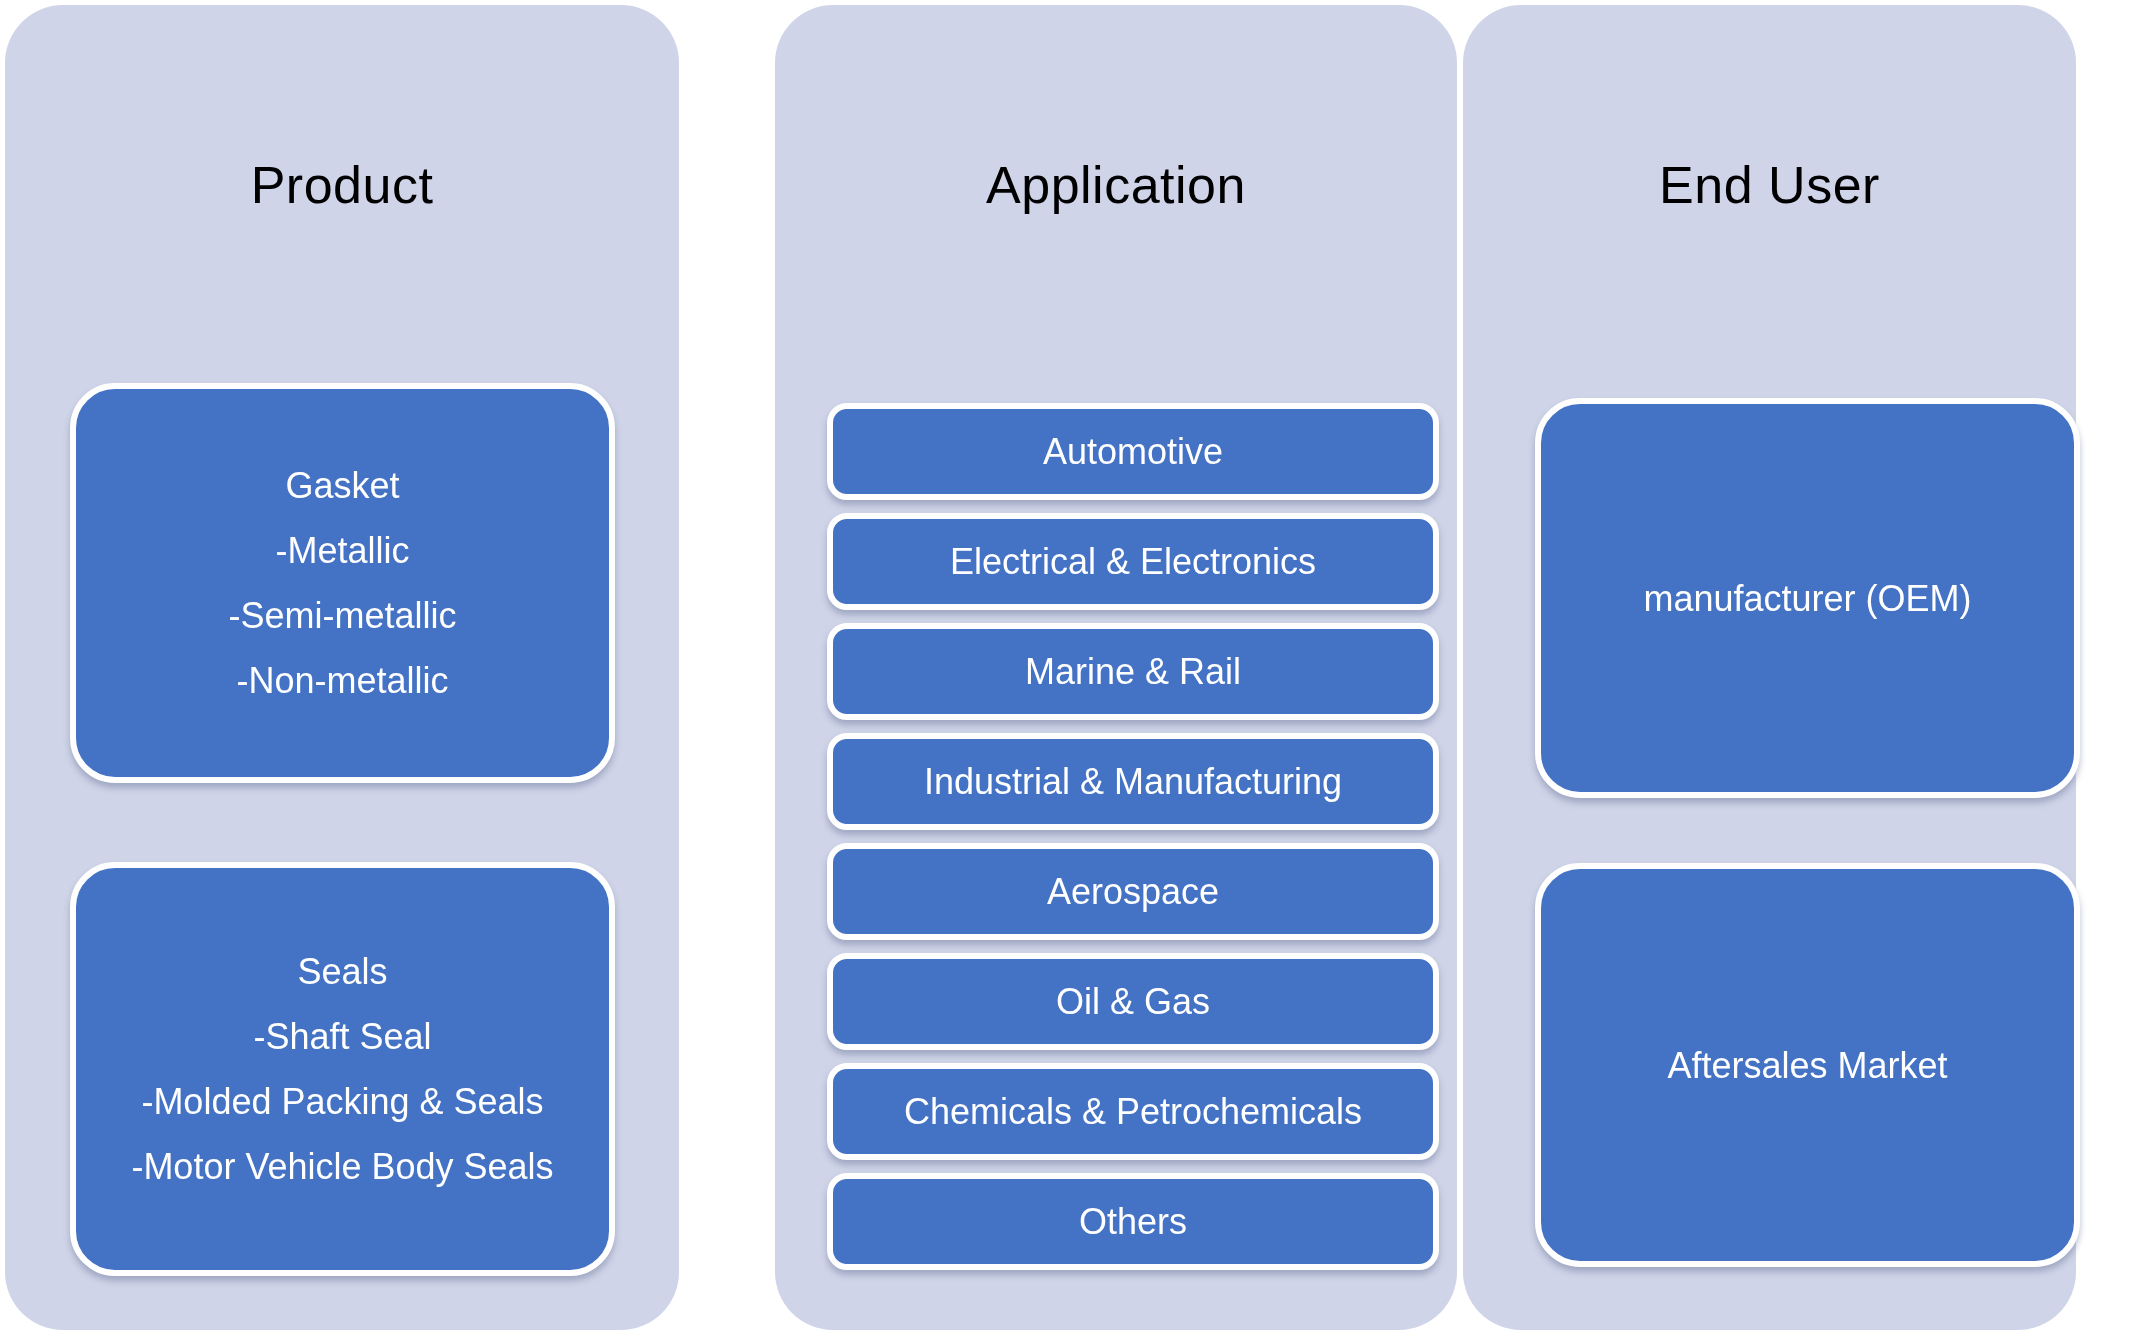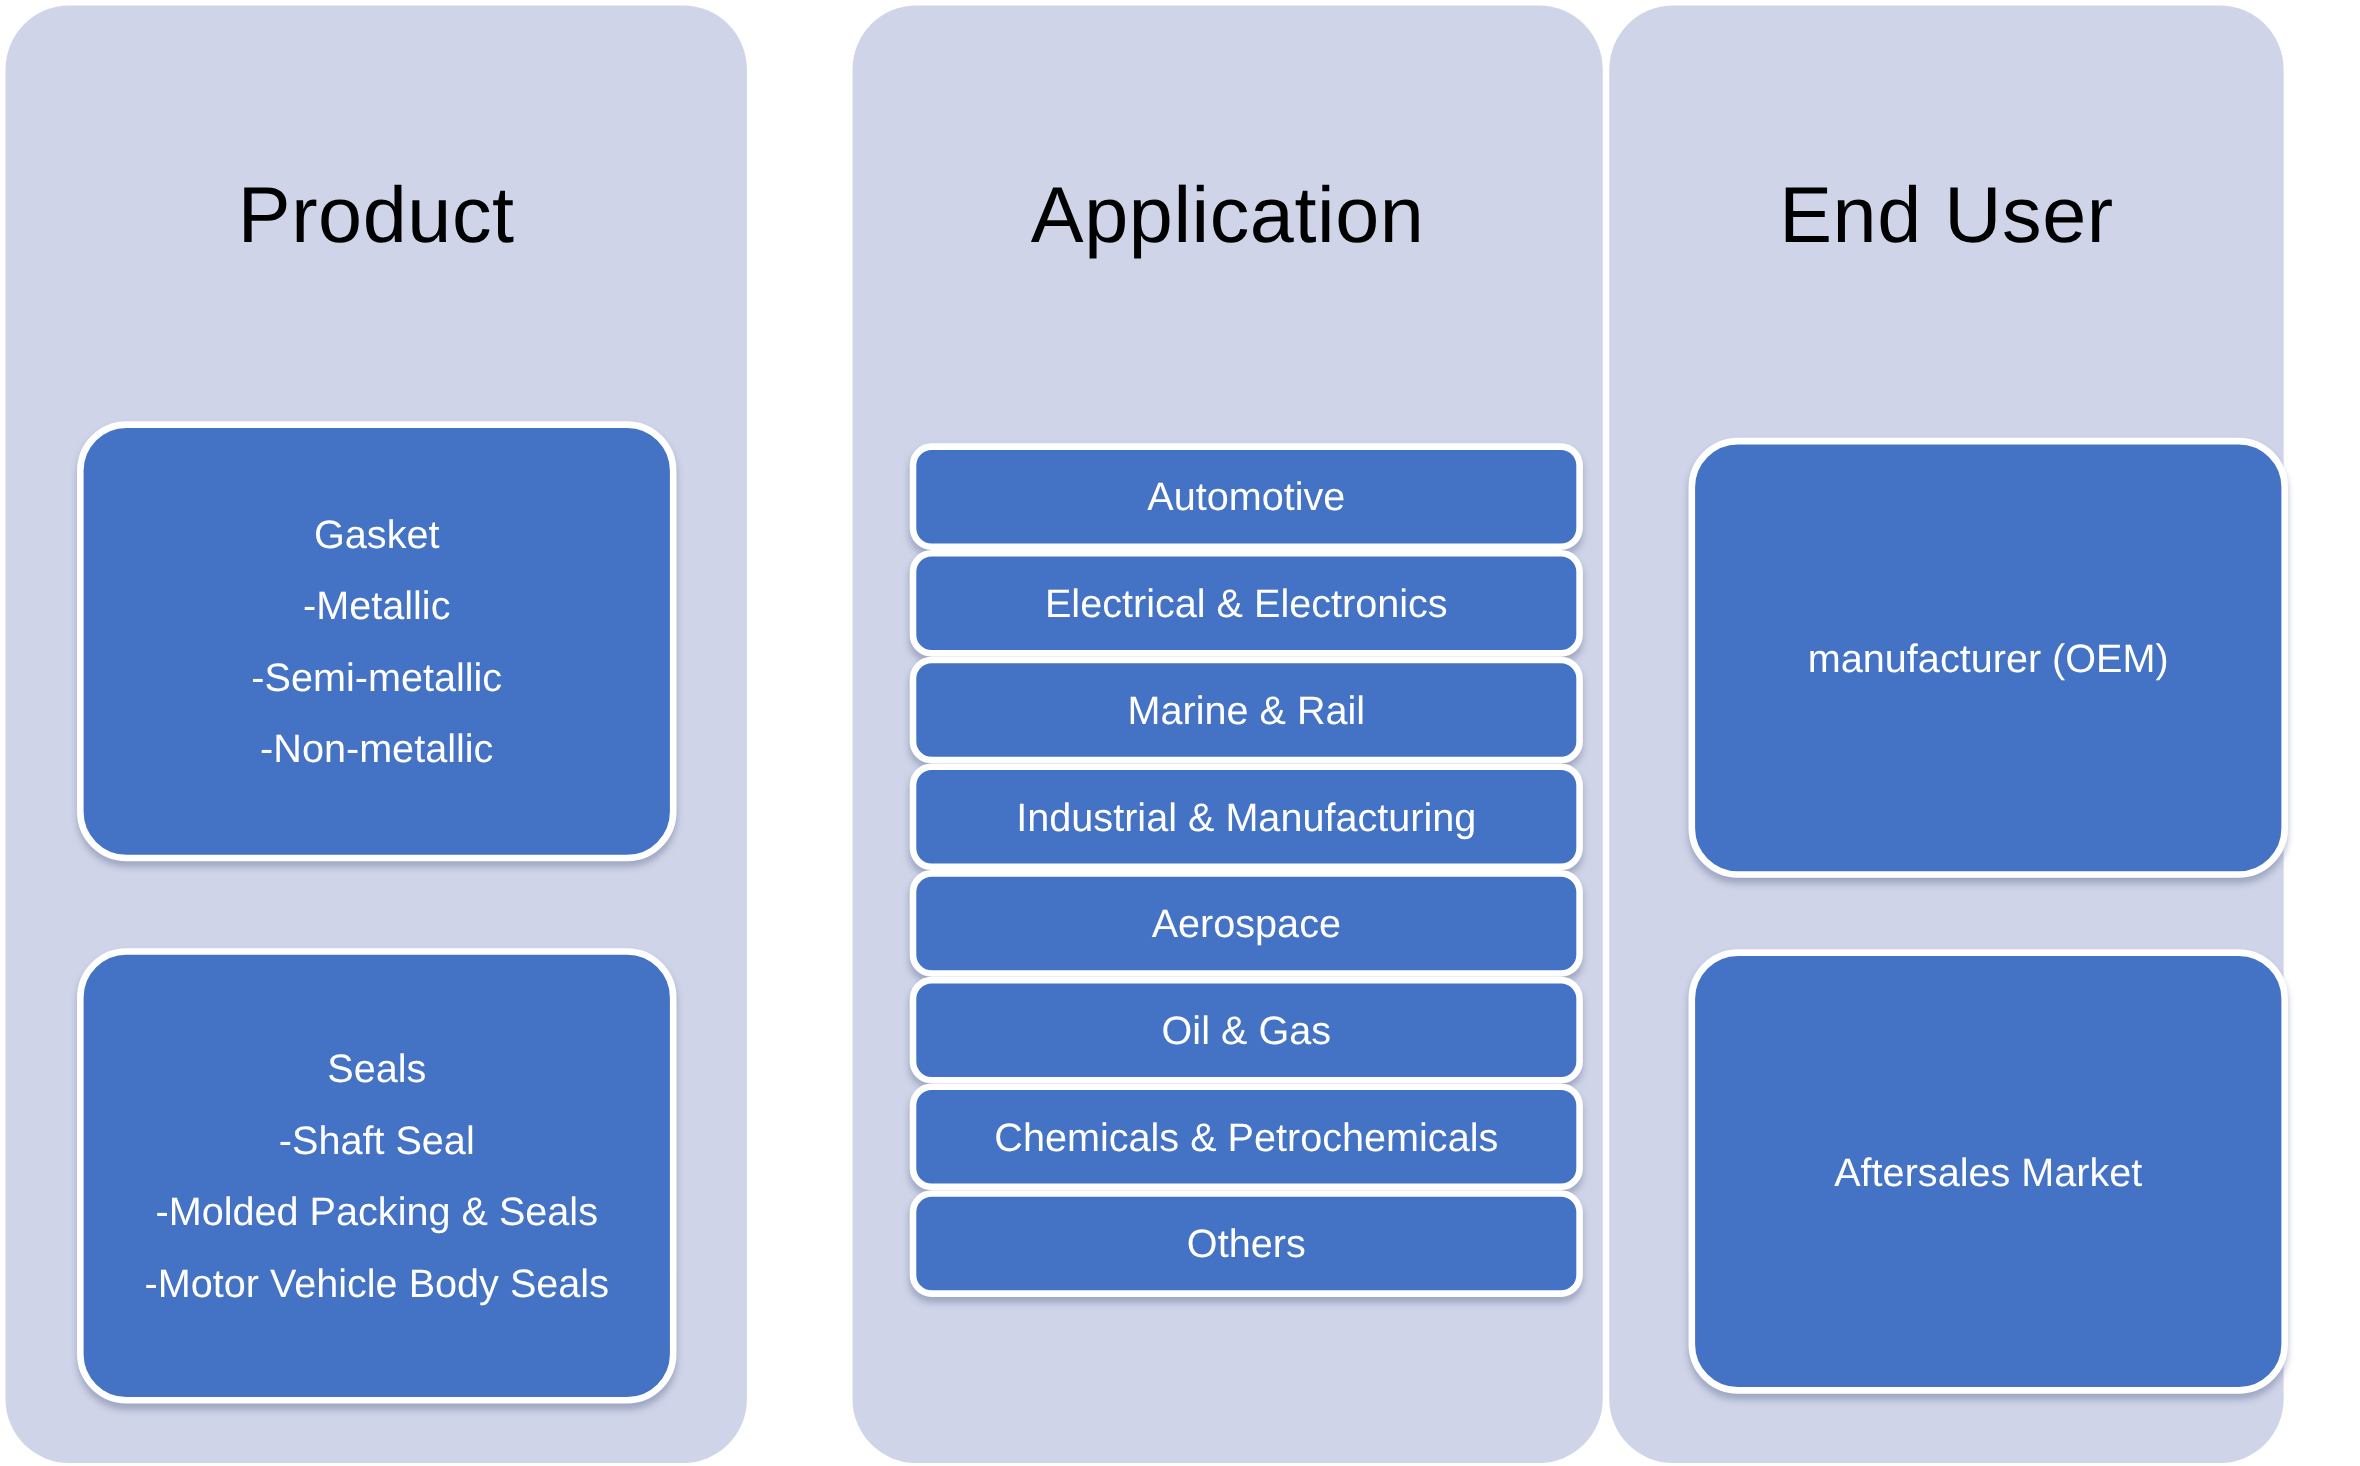--- a/index.html
+++ b/index.html
@@ -26,21 +26,21 @@
   #col-application { left: 731px;  width: 682px; margin-left: 44px; }
   #col-enduser     { left: 1463px; width: 613px; }
 
   .col-title {
     position: absolute;
     top: 150px;
     left: 0;
     width: 100%;
     margin: 0;
     text-align: center;
-    font-size: 72px;
+    font-size: 52px;
     font-weight: 400;
     letter-spacing: 0.5px;
     color: var(--title-text, #000000);
   }
 
   .bigbox {
     position: absolute;
     box-sizing: border-box;
     background: var(--box-bg, #4472c4);
     border: 6px solid var(--box-border, #ffffff);
@@ -60,20 +60,21 @@
   #oem-box        { left: 72px; top: 393px; width: 545px; height: 400px; line-height: 63px; }
   #aftersales-box { left: 72px; top: 858px; width: 545px; height: 404px; }
 
   .app-list {
     position: absolute;
     left: 52px;
     top: 398px;
     width: 612px;
     display: flex;
     flex-direction: column;
+    gap: 13px;
   }
   .appbox {
     box-sizing: border-box;
     height: 97px;
     background: var(--box-bg, #4472c4);
     border: 6px solid var(--box-border, #ffffff);
     border-radius: 20px;
     box-shadow: 0 5px 6px rgba(105, 115, 150, 0.45);
     color: var(--box-text, #ffffff);
     display: flex;

